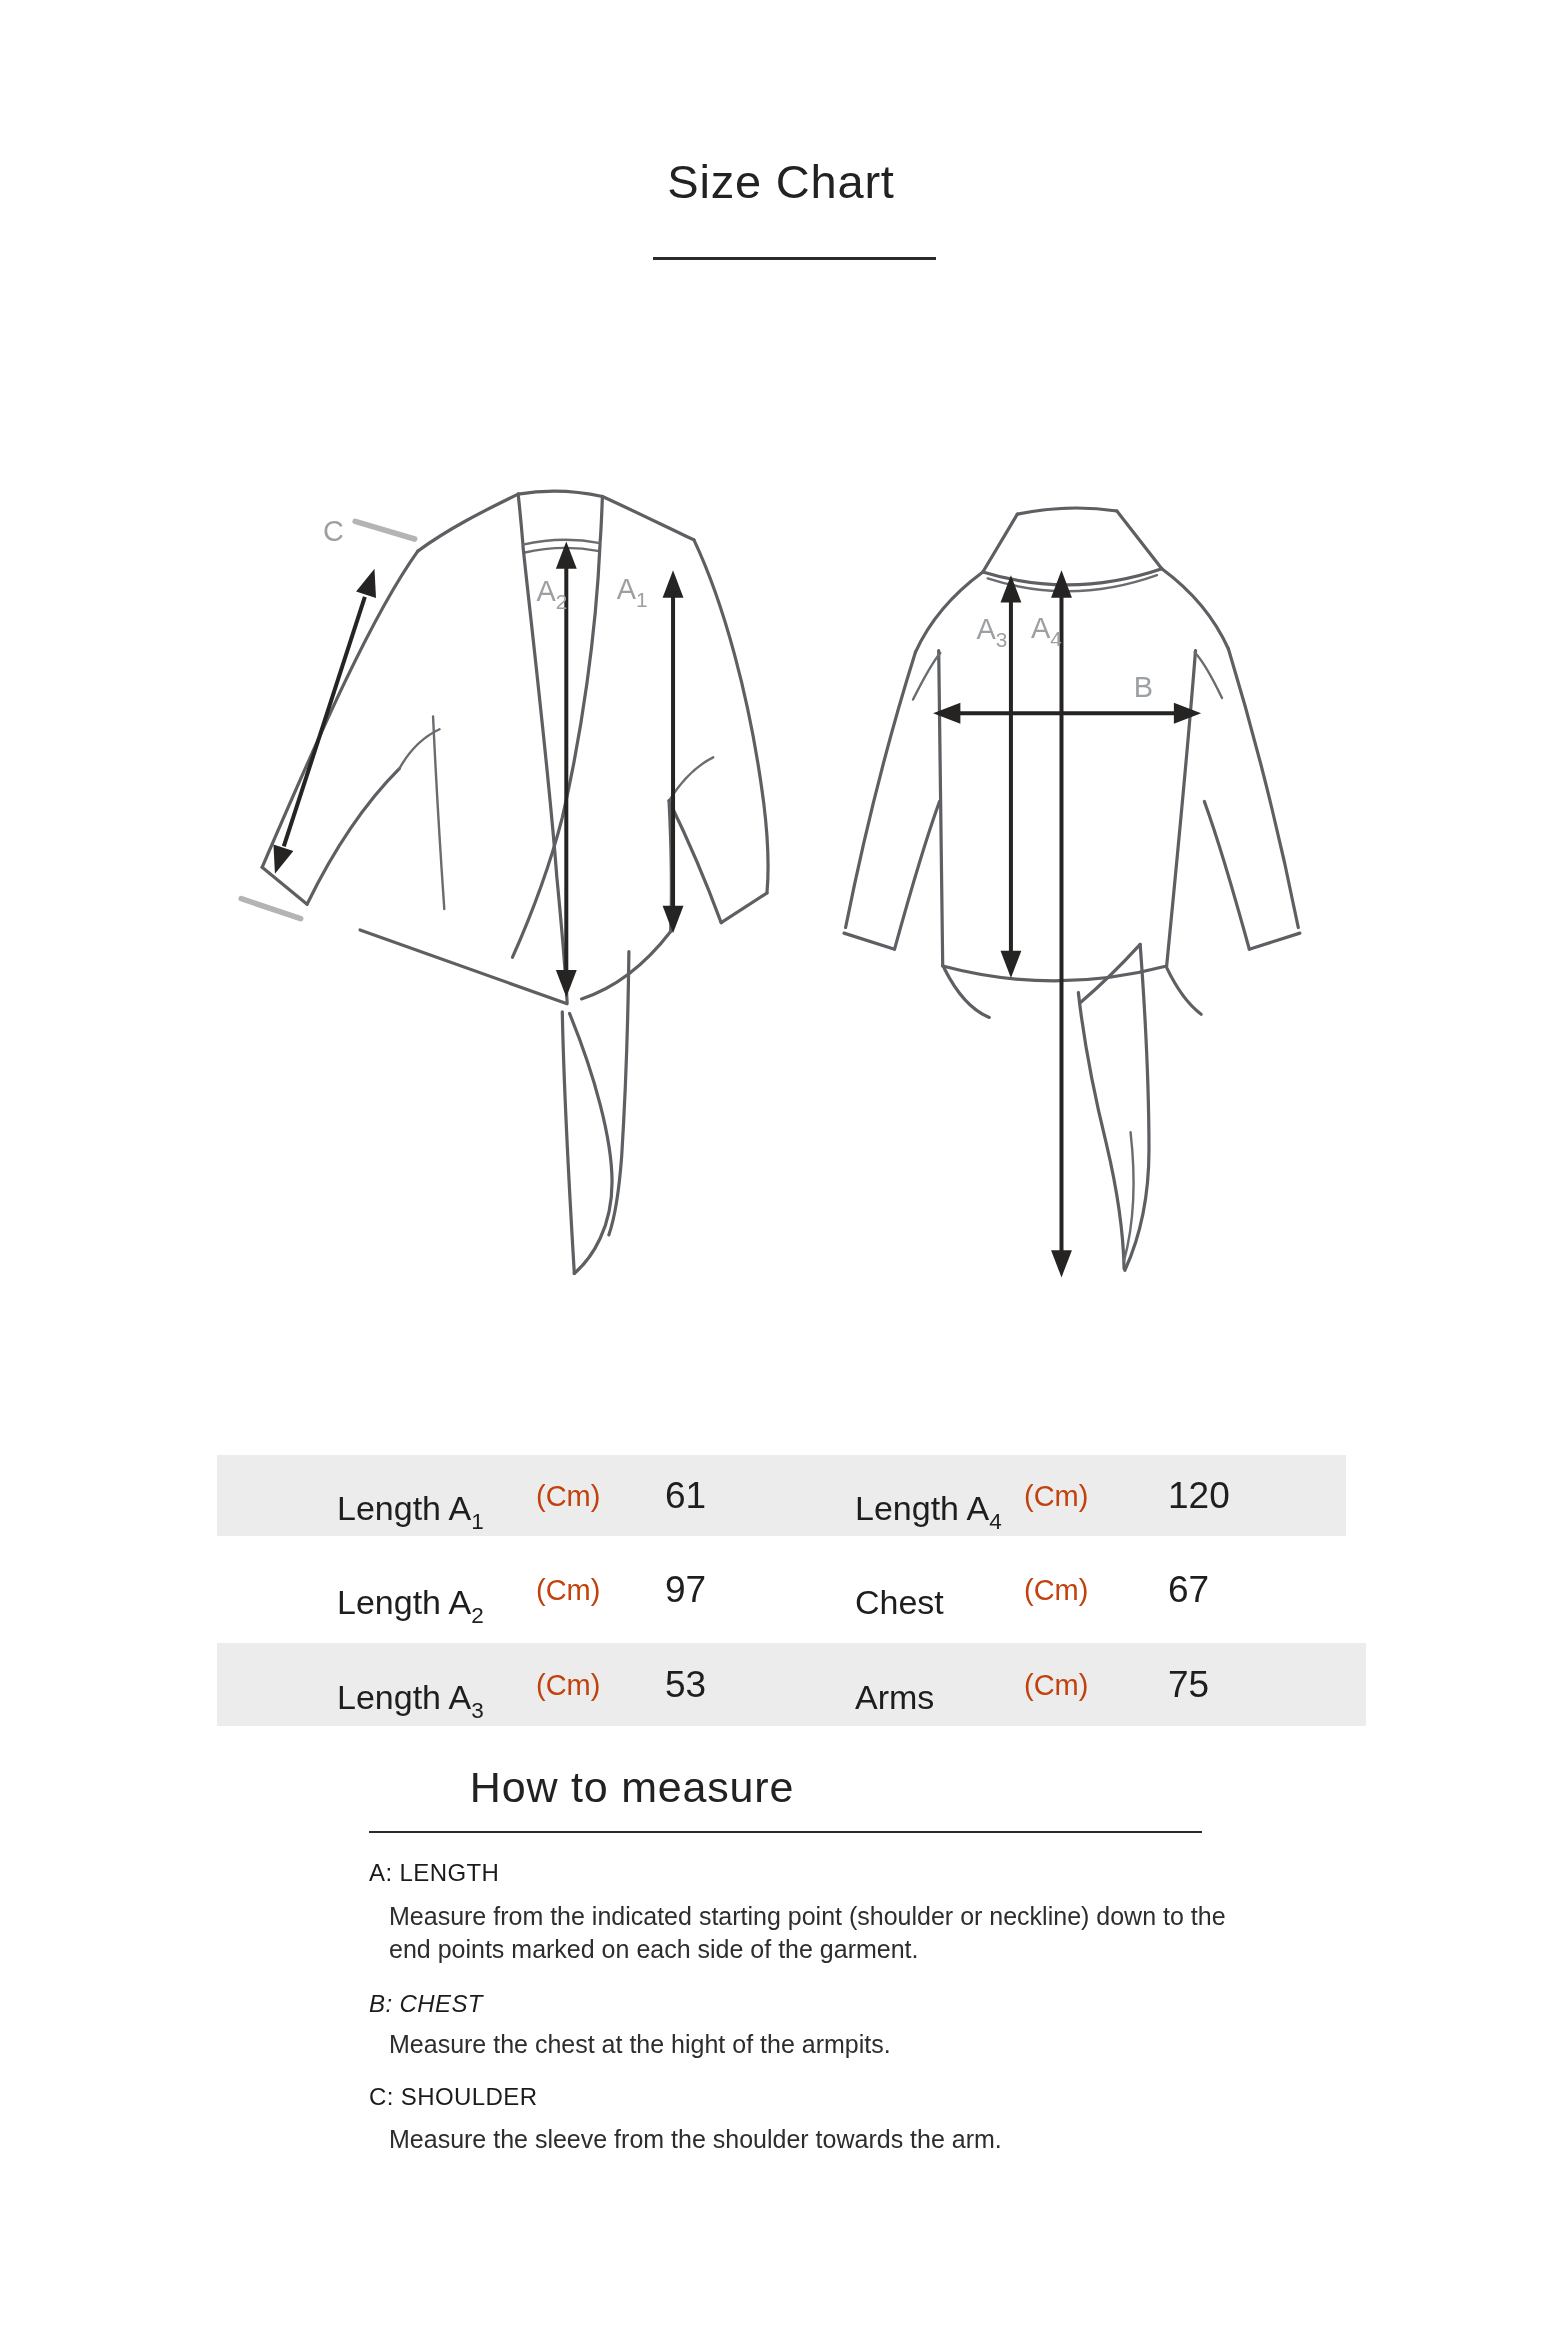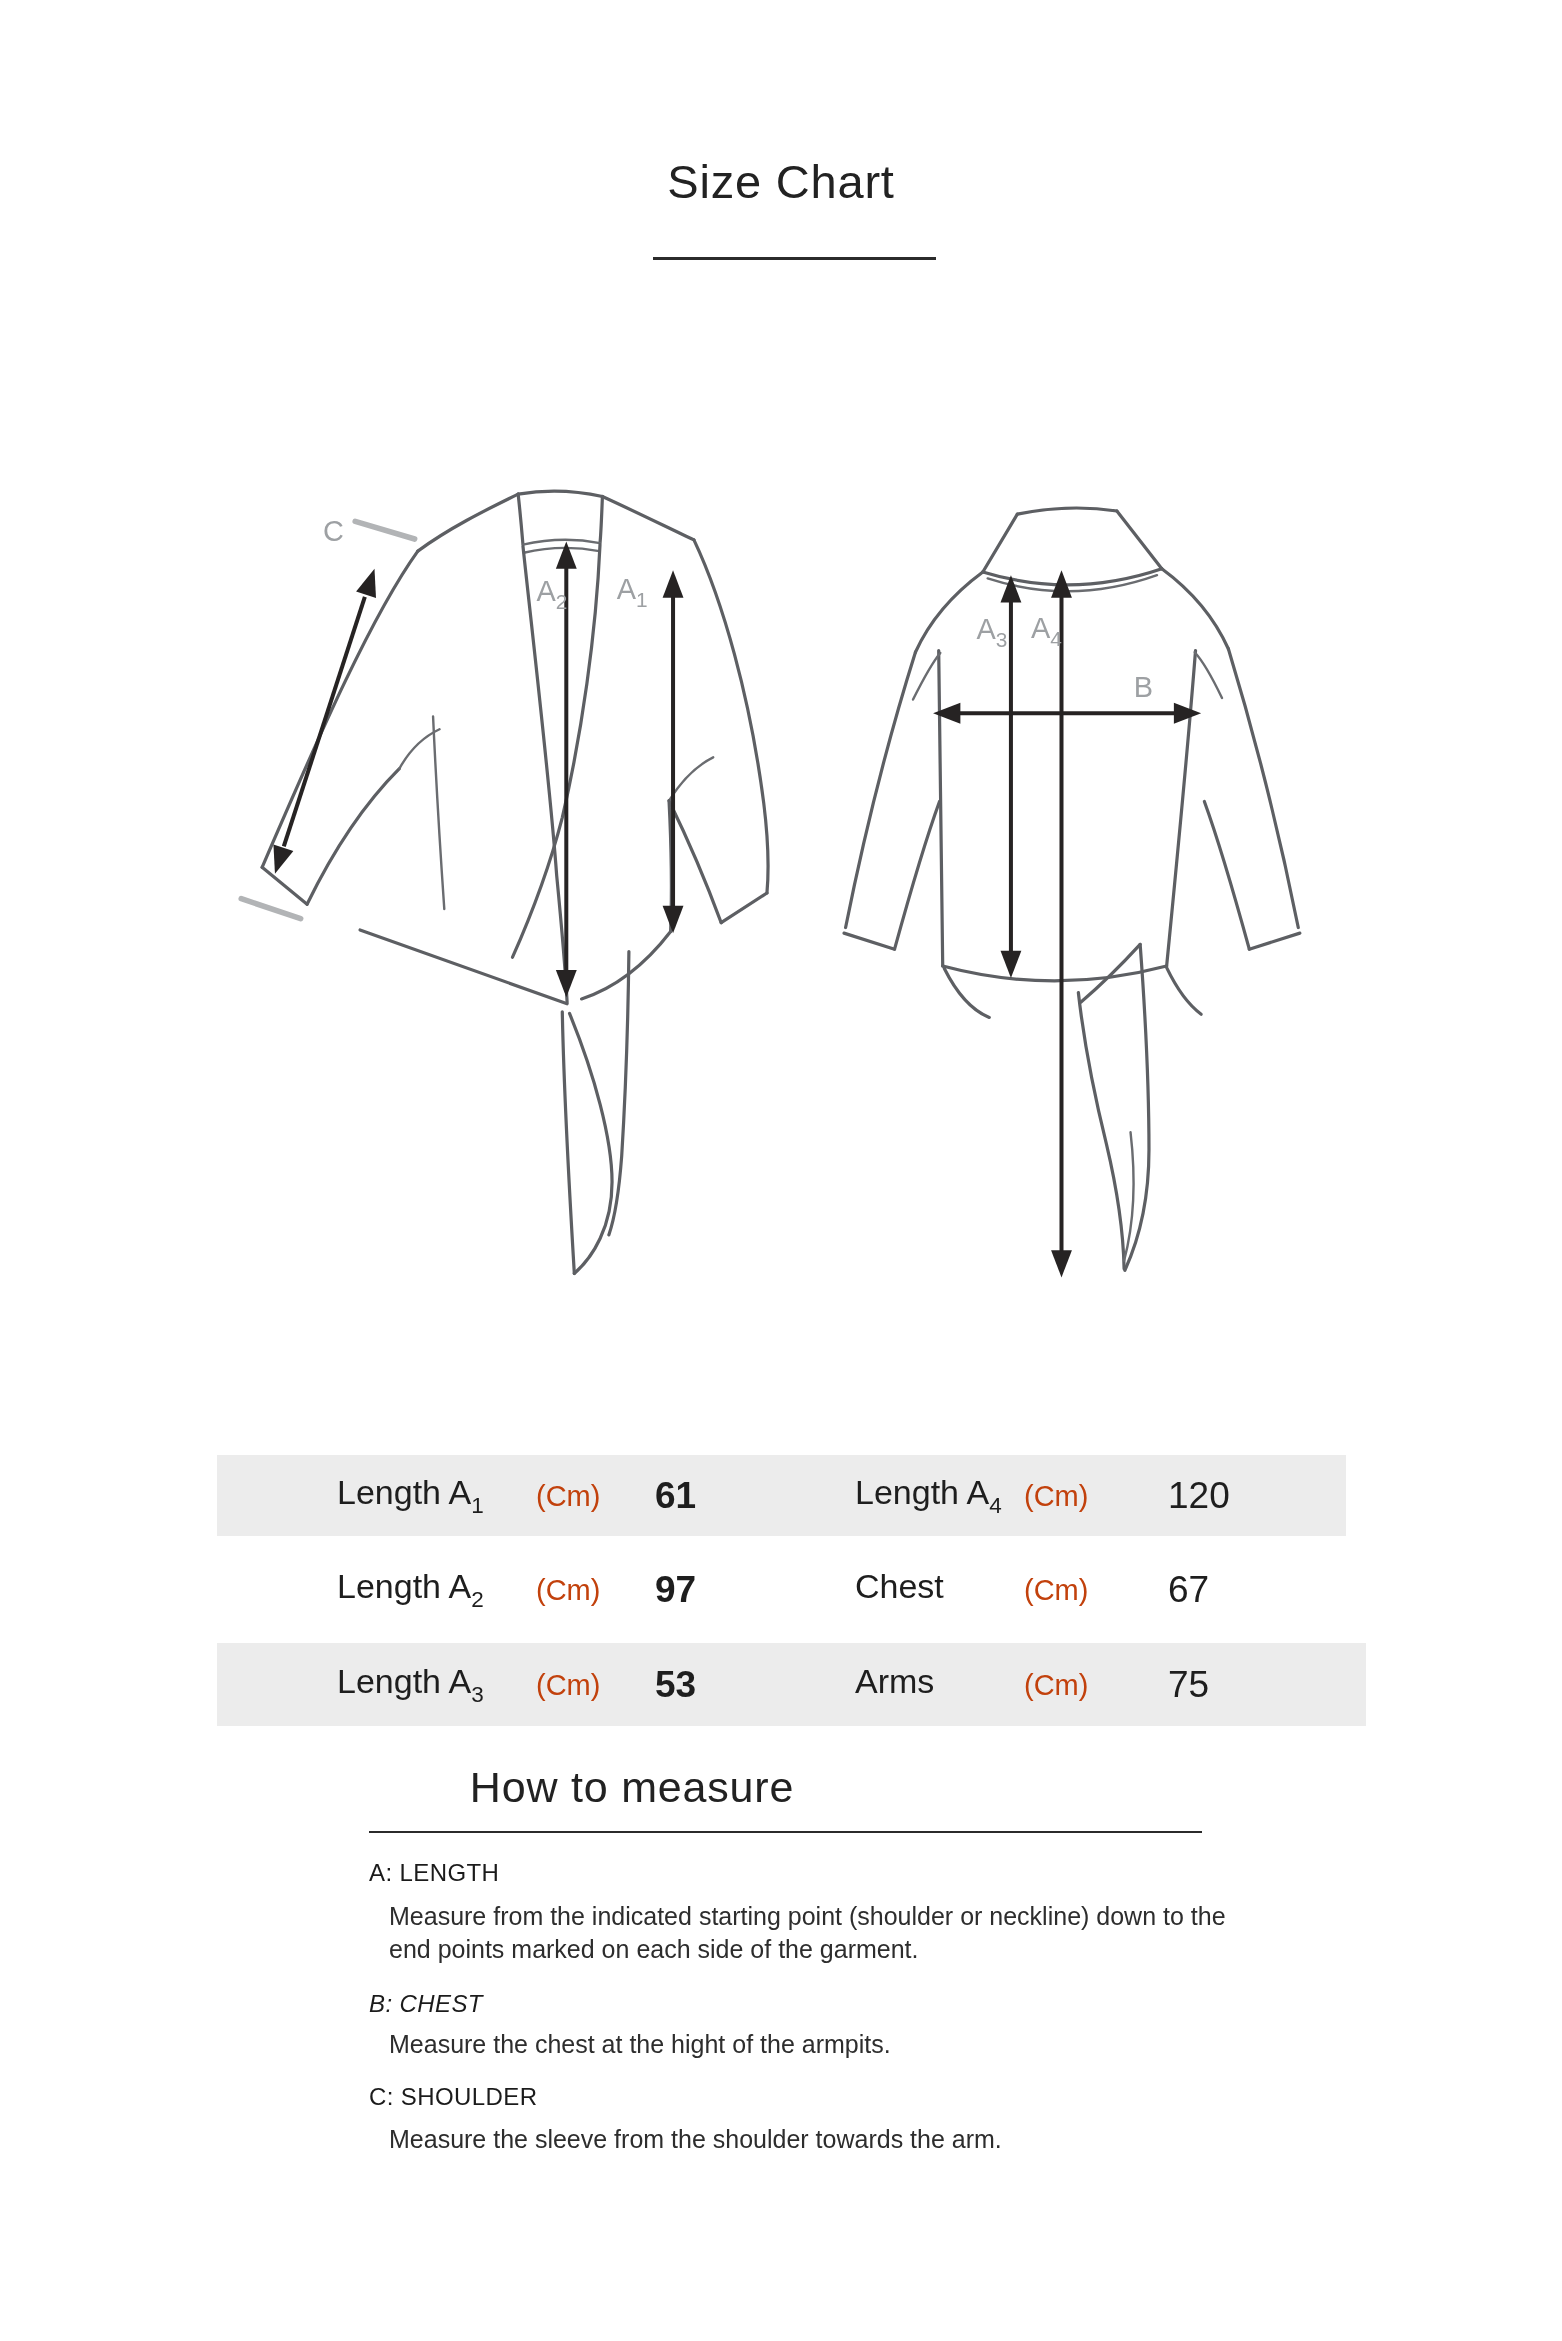--- a/index.html
+++ b/index.html
@@ -30,25 +30,25 @@
   .m-sub{font-size:26px;}
 
   
   .size-table{left:217px;top:1455px;width:1129px;}
   .t-row{position:relative;width:1129px;}
   .t-row.shaded{background:#ececec;}
   .t-row.r1{height:81px;}
   .t-row.r2{height:107px;}
   .t-row.r3{height:83px;padding-left:20px;}
   .cell{position:absolute;top:50%;transform:translateY(-50%);white-space:nowrap;}
-  .cell-label{font-size:34px;color:#1e1e1e;}
+  .cell-label{font-size:34px;color:#1e1e1e;margin-top:16px;}
   .cell-label .sub{font-size:22.5px;vertical-align:-9.6px;}
   .cell-unit{font-size:29px;color:#c2410c;}
   .cell-value{font-size:37px;color:#1e1e1e;}
-  .c1l{left:120px;} .c1u{left:319px;} .c1v{left:438px;font-weight:bold;}
+  .c1l{left:120px;} .c1u{left:319px;} .c1v{left:448px;}
   .c2l{left:638px;} .c2u{left:807px;} .c2v{left:951px;}
 
   
   .htm-heading{
     left:0;top:1763px;width:1264px;text-align:center;
     font-size:43px;color:#222222;font-weight:400;letter-spacing:0.8px;
   }
   .htm-underline{left:369px;top:1831px;width:833px;height:2.4px;background:#2b2b2b;}
   .htm-label{left:369px;width:883px;font-size:24px;color:#1b1b1b;letter-spacing:0.4px;}
   .htm-text{left:389px;width:859px;font-size:25px;line-height:33px;color:#2d2d2d;}

